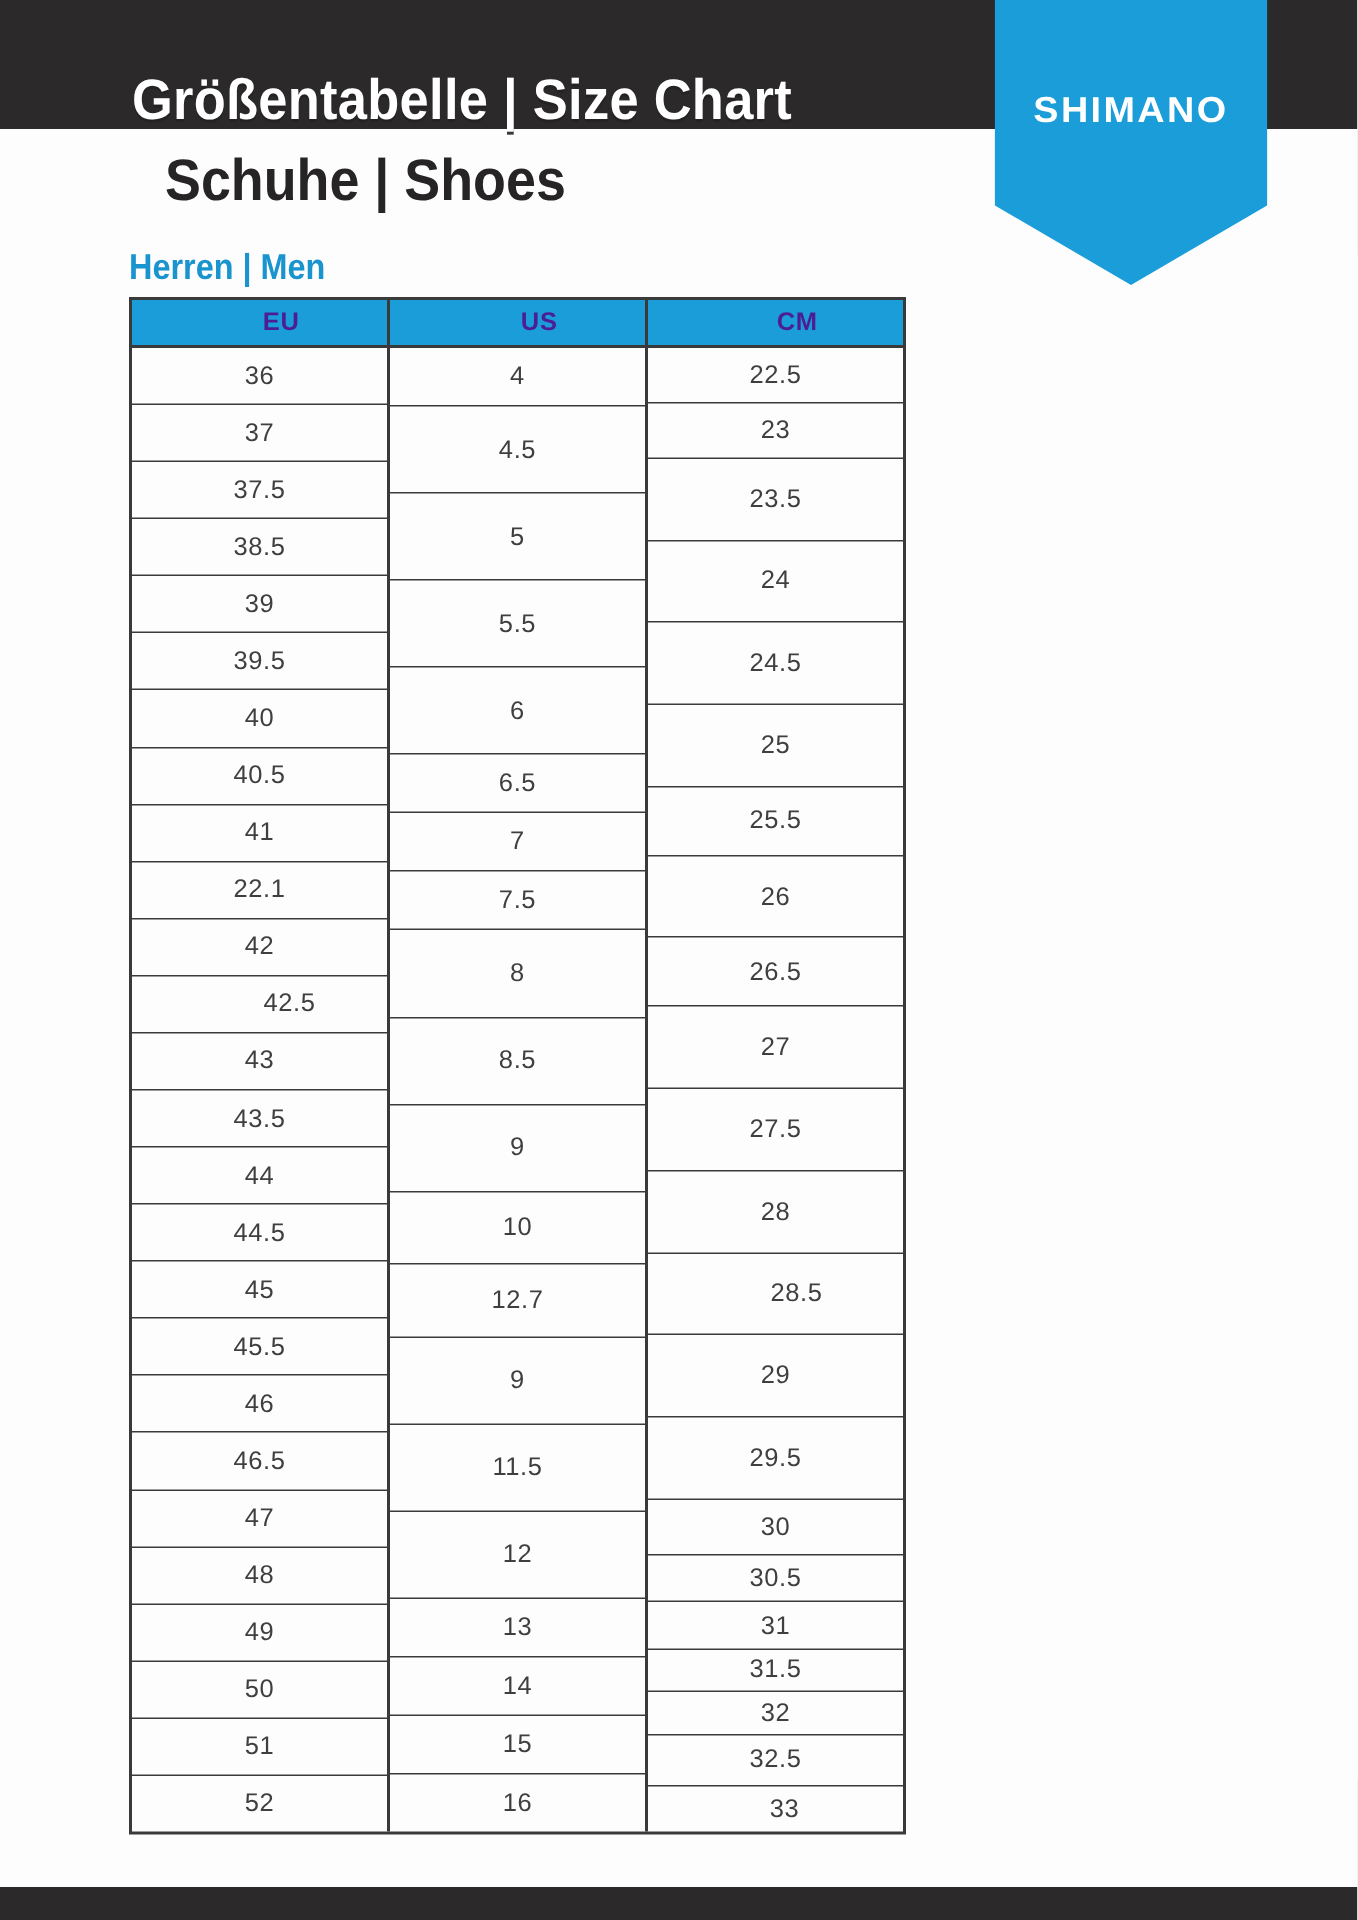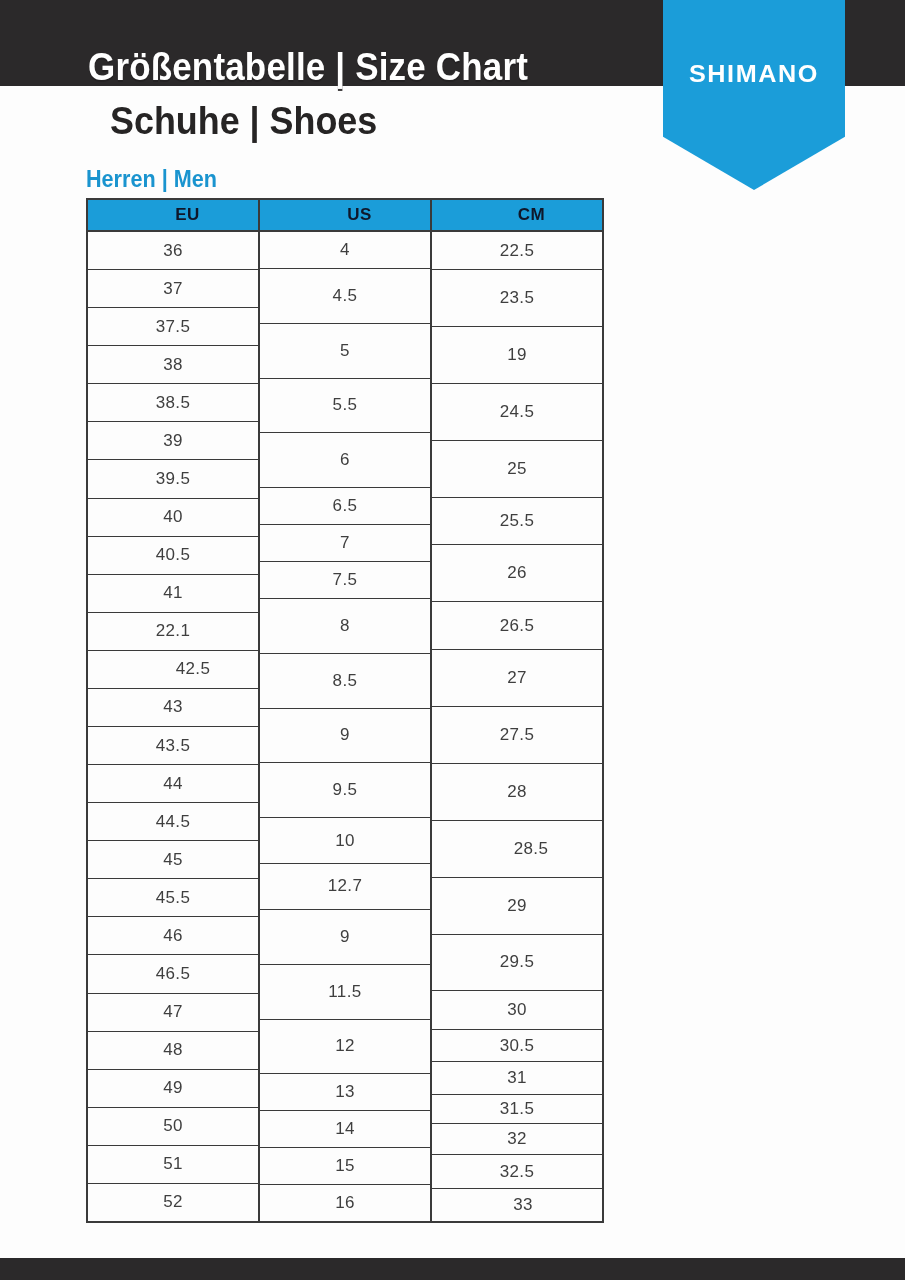--- a/index.html
+++ b/index.html
@@ -63,21 +63,21 @@
   }
   .col{
     flex:1 1 0;
     display:flex;flex-direction:column;
     min-width:0;
   }
   .col + .col{border-left:2px solid var(--border);}
   .th{
     flex:0 0 32px;height:32px;
     background:var(--blue);
-    color:#0f172a;font-weight:bold;font-size:17px;letter-spacing:0.5px;
+    color:#4c1d95;font-weight:bold;font-size:17px;letter-spacing:0.5px;
     display:flex;align-items:center;justify-content:center;
     border-bottom:2px solid var(--border);
     box-sizing:border-box;
     padding-left:29px;
   }
   .col-body{
     flex:1 1 auto;
     display:flex;flex-direction:column;
   }
   .cell{
@@ -110,28 +110,28 @@
 
   <h3 class="section-heading">Herren | Men</h3>
 
   <div class="size-table">
       <div class="col">
         <div class="th">EU</div>
         <div class="col-body">
           <div class="cell" style="flex-grow: 1;">36</div>
           <div class="cell" style="flex-grow: 1;">37</div>
           <div class="cell" style="flex-grow: 1;">37.5</div>
-          <div class="cell" style="flex-grow: 1;">38</div>
           <div class="cell" style="flex-grow: 1;">38.5</div>
           <div class="cell" style="flex-grow: 1;">39</div>
           <div class="cell" style="flex-grow: 1;">39.5</div>
           <div class="cell" style="flex-grow: 1;">40</div>
           <div class="cell" style="flex-grow: 1;">40.5</div>
           <div class="cell" style="flex-grow: 1;">41</div>
           <div class="cell" style="flex-grow: 1;">22.1</div>
+          <div class="cell" style="flex-grow: 1;">42</div>
           <div class="cell" style="flex-grow: 1; padding-left: 40px;">42.5</div>
           <div class="cell" style="flex-grow: 1;">43</div>
           <div class="cell" style="flex-grow: 1;">43.5</div>
           <div class="cell" style="flex-grow: 1;">44</div>
           <div class="cell" style="flex-grow: 1;">44.5</div>
           <div class="cell" style="flex-grow: 1;">45</div>
           <div class="cell" style="flex-grow: 1;">45.5</div>
           <div class="cell" style="flex-grow: 1;">46</div>
           <div class="cell" style="flex-grow: 1;">46.5</div>
           <div class="cell" style="flex-grow: 1;">47</div>
@@ -149,38 +149,38 @@
           <div class="cell" style="flex-grow: 1.5;">4.5</div>
           <div class="cell" style="flex-grow: 1.5;">5</div>
           <div class="cell" style="flex-grow: 1.5;">5.5</div>
           <div class="cell" style="flex-grow: 1.5;">6</div>
           <div class="cell" style="flex-grow: 1;">6.5</div>
           <div class="cell" style="flex-grow: 1;">7</div>
           <div class="cell" style="flex-grow: 1;">7.5</div>
           <div class="cell" style="flex-grow: 1.5;">8</div>
           <div class="cell" style="flex-grow: 1.5;">8.5</div>
           <div class="cell" style="flex-grow: 1.5;">9</div>
-          <div class="cell" style="flex-grow: 1.5;">9.5</div>
           <div class="cell" style="flex-grow: 1.25;">10</div>
           <div class="cell" style="flex-grow: 1.25;">12.7</div>
           <div class="cell" style="flex-grow: 1.5;">9</div>
           <div class="cell" style="flex-grow: 1.5;">11.5</div>
           <div class="cell" style="flex-grow: 1.5;">12</div>
           <div class="cell" style="flex-grow: 1;">13</div>
           <div class="cell" style="flex-grow: 1;">14</div>
           <div class="cell" style="flex-grow: 1;">15</div>
           <div class="cell" style="flex-grow: 1;">16</div>
         </div>
       </div>
       <div class="col">
         <div class="th">CM</div>
         <div class="col-body">
           <div class="cell" style="flex-grow: 1;">22.5</div>
+          <div class="cell" style="flex-grow: 1;">23</div>
           <div class="cell" style="flex-grow: 1.5;">23.5</div>
-          <div class="cell" style="flex-grow: 1.5;">19</div>
+          <div class="cell" style="flex-grow: 1.5;">24</div>
           <div class="cell" style="flex-grow: 1.5;">24.5</div>
           <div class="cell" style="flex-grow: 1.5;">25</div>
           <div class="cell" style="flex-grow: 1.25;">25.5</div>
           <div class="cell" style="flex-grow: 1.5;">26</div>
           <div class="cell" style="flex-grow: 1.25;">26.5</div>
           <div class="cell" style="flex-grow: 1.5;">27</div>
           <div class="cell" style="flex-grow: 1.5;">27.5</div>
           <div class="cell" style="flex-grow: 1.5;">28</div>
           <div class="cell" style="flex-grow: 1.5; padding-left: 28px;">28.5</div>
           <div class="cell" style="flex-grow: 1.5;">29</div>

